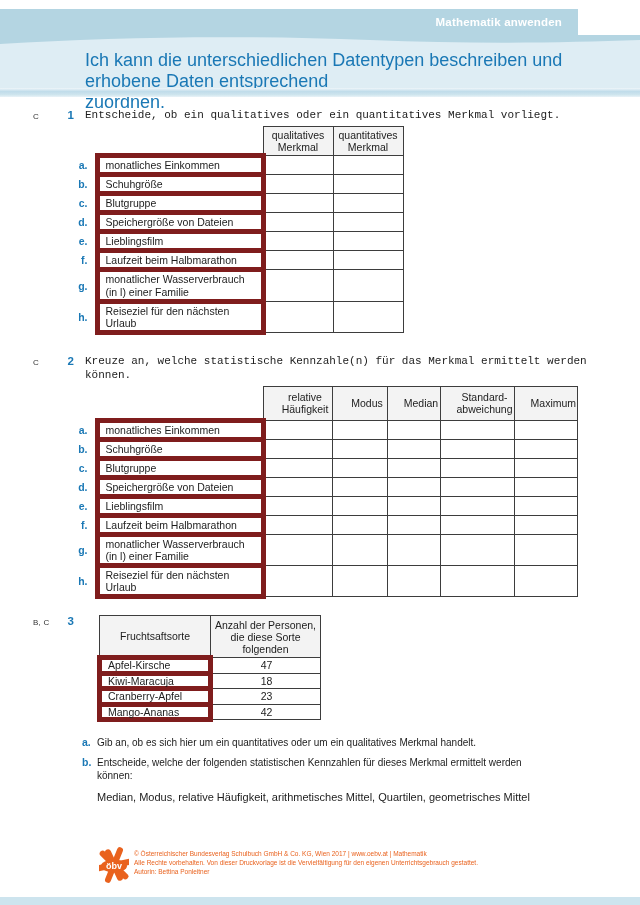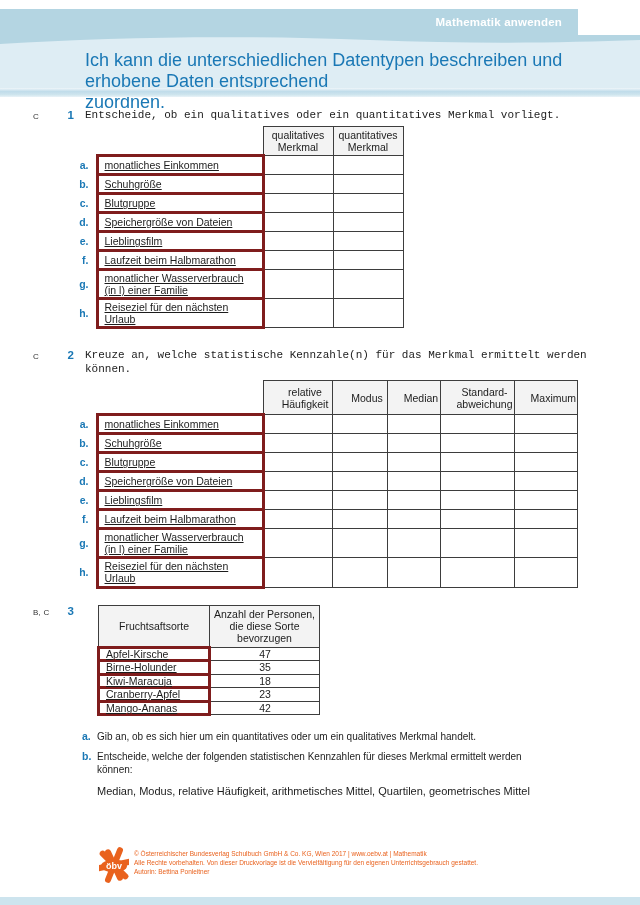--- a/index.html
+++ b/index.html
@@ -54,22 +54,22 @@
   .key {
     border:none; color:#1a78b5; font-weight:bold;
     text-align:right; padding-right:7px; font-size:10.5px;
   }
   .nb { border:none; background:transparent; }
   .hcell {
     border:1px solid #3d3d3d; background:#f3f3f3;
     text-align:center; white-space:pre-line; line-height:1.15; padding:2px 1px;
   }
   .tcell {
-    border:3px solid #7f1d1d; padding:1px 4px 1px 6px;
-    white-space:pre-line; line-height:1.15;text-decoration:underline;
+    border:5px solid #7f1d1d; padding:1px 4px 1px 6px;
+    white-space:pre-line; line-height:1.15;
   }
   .acell { border:1px solid #3d3d3d; }
   .r1 { height:19px; }
   .r2 { height:29px; }
   .t1 .hrow th { height:19px; }
   .t2 .hrow th { height:34px;padding-left:16px; }
 
   
   .t3 { margin-left:97px; margin-top:4px; }
   .t3 .hcell { height:42px; }
@@ -305,29 +305,25 @@
   <table class="t3">
     <colgroup>
         <col style="width:111px">
         <col style="width:110px">
       </colgroup>
     <tbody>
         <tr>
       <th class="hcell">Fruchtsaftsorte</th>
       <th class="hcell">Anzahl der Personen,
 die diese Sorte
-bevorzugen</th>
+folgenden</th>
     </tr>
     <tr>
           <td class="tcell">Apfel-Kirsche</td>
           <td class="vcell">47</td>
-        </tr>
-    <tr>
-          <td class="tcell">Birne-Holunder</td>
-          <td class="vcell">35</td>
         </tr>
     <tr>
           <td class="tcell">Kiwi-Maracuja</td>
           <td class="vcell">18</td>
         </tr>
     <tr>
           <td class="tcell">Cranberry-Apfel</td>
           <td class="vcell">23</td>
         </tr>
     <tr>

